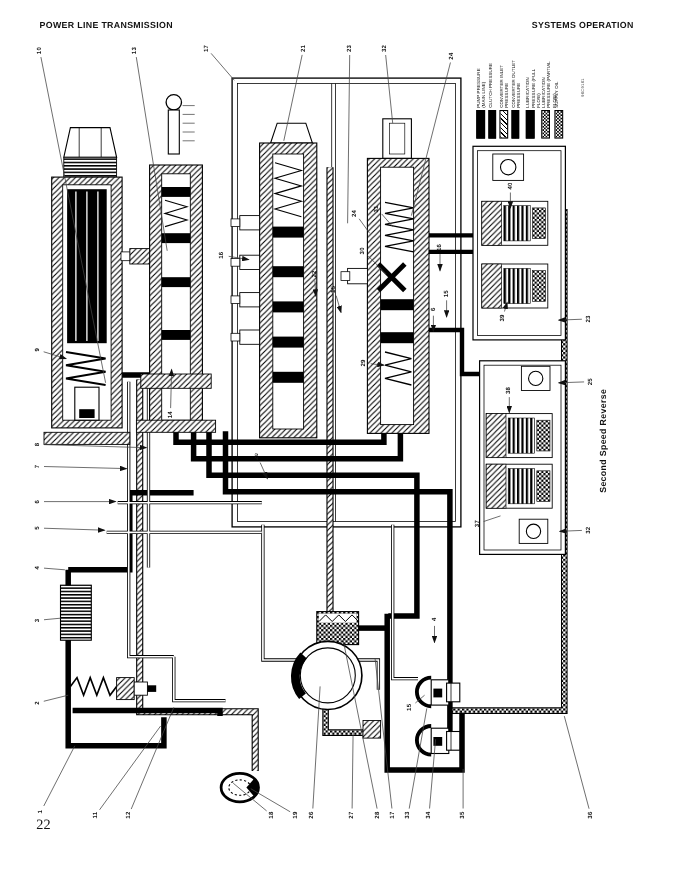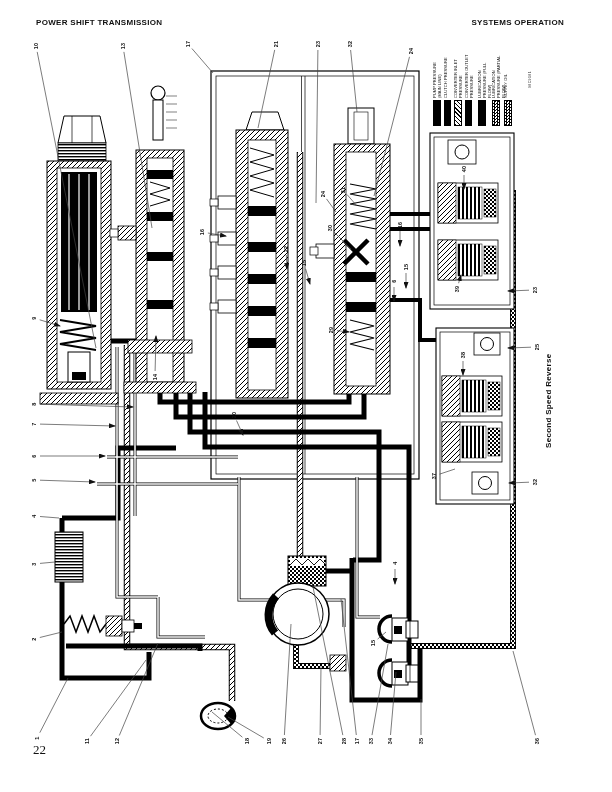--- a/index.html
+++ b/index.html
@@ -1,21 +1,21 @@
 <!DOCTYPE html>
 <html><head>
 <meta charset="utf-8">
 <style>
   *{box-sizing:border-box}
   html,body{margin:0;padding:0;background:#888}
   .page{position:relative;width:612px;height:792px;margin:0 auto;background:#fff;
         font-family:"Liberation Sans",sans-serif;color:#111;overflow:hidden}
   .hdr{position:absolute;top:18px;font-size:8px;font-weight:bold;letter-spacing:.3px}
   .hdr-l{left:36px}
-  .hdr-r{right:48px}
+  .hdr-r{right:36px}
   svg.layer{position:absolute;left:0;top:0}
   .callout{position:absolute;font-size:5.5px;font-weight:bold;
            transform:translate(-50%,-50%) rotate(-90deg);letter-spacing:.2px;white-space:nowrap}
   .legend{position:absolute;left:433px;top:56px;width:92px;height:74px}
   .lg-sw{position:absolute;top:44px;width:7.5px;height:26px;border:.5px solid #000}
   .sw-solid{background:#000}
   .sw-hatch{background:repeating-linear-gradient(45deg,#000 0 1px,#fff 1px 3px)}
   .sw-checker{background-image:repeating-conic-gradient(#000 0% 25%,#fff 0% 50%);background-size:3px 3px;background-color:#fff}
   .lg-label{position:absolute;top:42px;width:46px;font-size:4px;line-height:1.25;
             transform-origin:0 0;transform:rotate(-90deg);letter-spacing:.1px}
@@ -23,21 +23,21 @@
                font-size:8px;font-weight:bold;white-space:nowrap;letter-spacing:.3px}
   .drawing-id{position:absolute;left:528px;top:88px;transform-origin:0 0;transform:rotate(-90deg);
               font-size:3.5px;letter-spacing:.4px;color:#333;white-space:nowrap}
   .page-num{position:absolute;left:33px;top:742px;font-family:"Liberation Serif",serif;font-size:13px}
 </style>
 </head>
 <body>
 
 <div class="page">
 
-  <div class="hdr hdr-l">POWER SHIFT TRANSMISSION</div>
+  <div class="hdr hdr-l">POWER LINE TRANSMISSION</div>
   <div class="hdr hdr-r">SYSTEMS OPERATION</div>
 
   <svg class="layer" width="612" height="792" viewBox="0 0 612 792">
     <defs>
       <pattern id="hp" width="5" height="5" patternUnits="userSpaceOnUse">
         <rect width="5" height="5" fill="#fff"></rect>
         <path d="M0 5L5 0M-1 1L1 -1M4 6L6 4" stroke="#000" stroke-width="1"></path>
       </pattern>
       <pattern id="cp" width="4" height="4" patternUnits="userSpaceOnUse">
         <rect width="4" height="4" fill="#fff"></rect>

